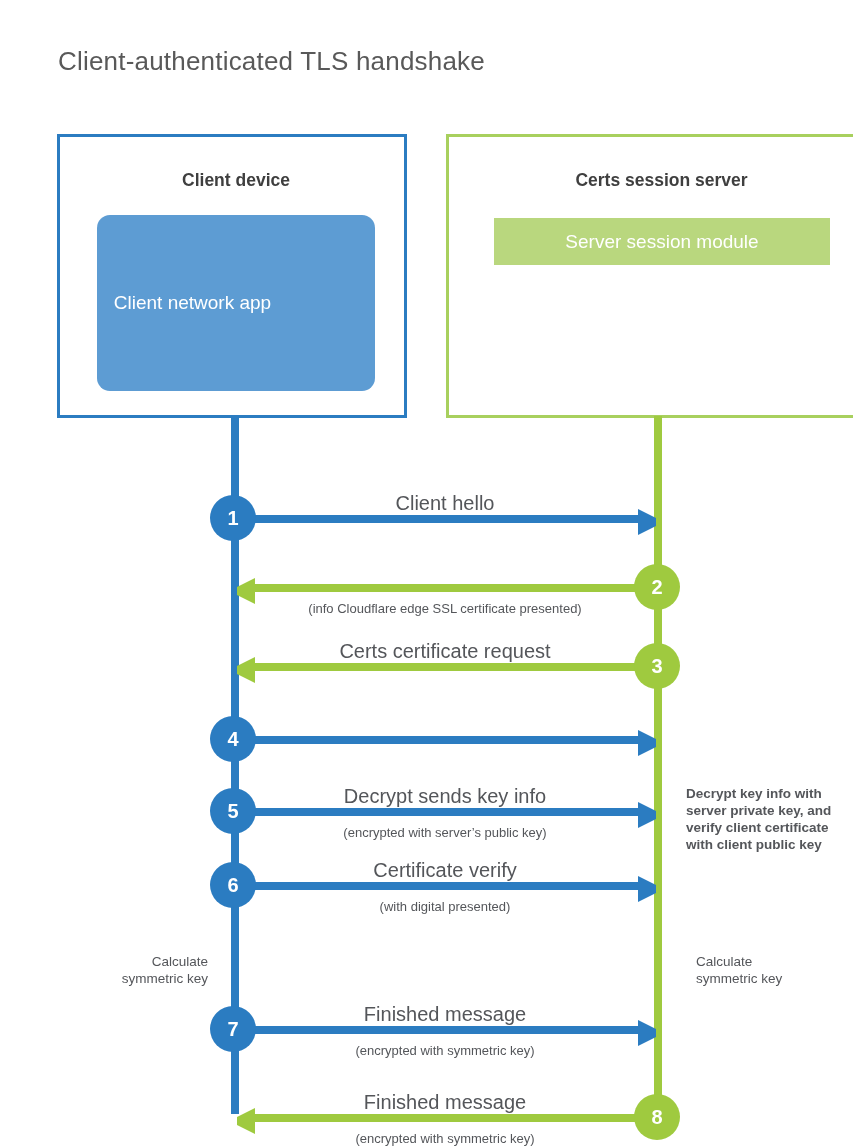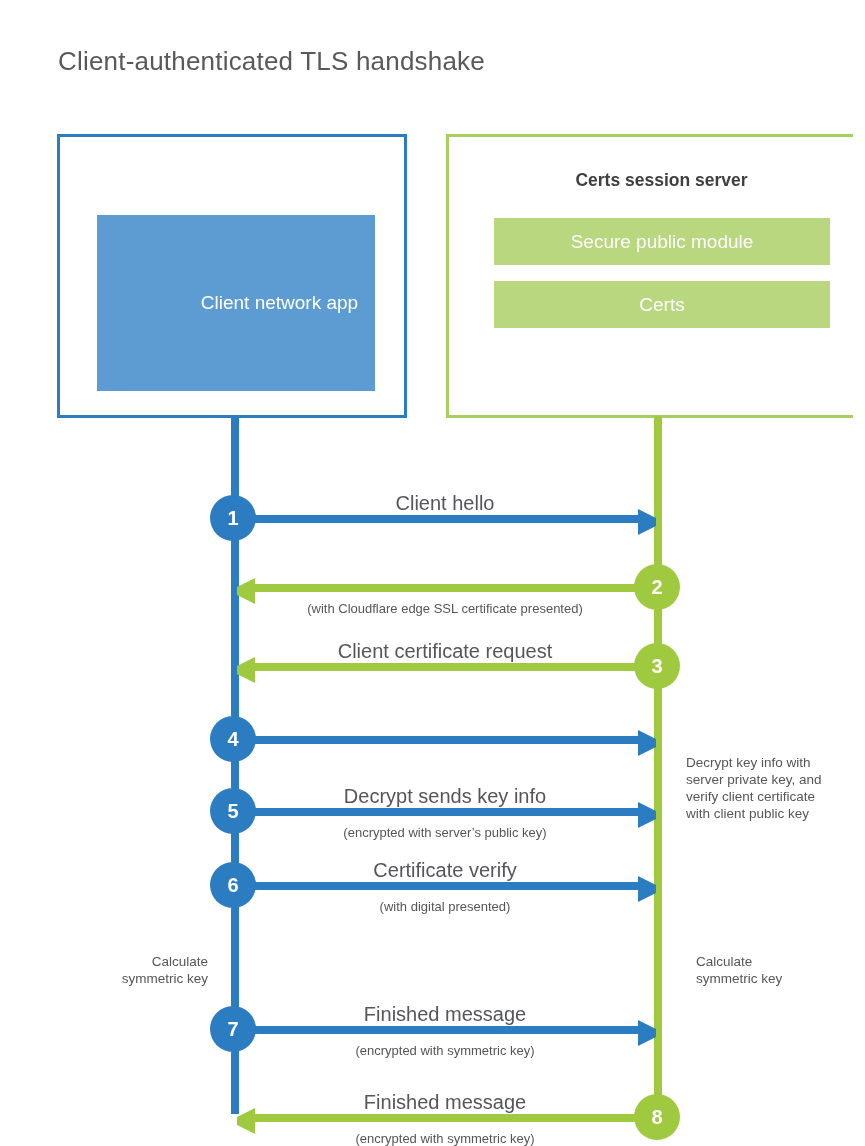--- a/index.html
+++ b/index.html
@@ -17,21 +17,21 @@
   body{font-family:"Liberation Sans","DejaVu Sans",sans-serif;}
   .canvas{position:relative;width:865px;height:1146px;background:#ffffff;overflow:hidden;}
 
   .page-title{position:absolute;left:30px;top:18px;font-size:26px;font-weight:300;color:var(--title);letter-spacing:0.2px;}
 
   .box{position:absolute;top:110px;height:284px;background:#fff;}
   .box.client{left:33px;width:350px;border:3px solid var(--blue);}
   .box.server{left:422px;width:423px;border:3px solid var(--greenBorder);}
   .box-title{position:absolute;left:0;top:25px;width:100%;text-align:center;font-size:17.5px;font-weight:700;color:var(--heading);}
 
-  .app-rect{position:absolute;left:33px;top:74px;width:278px;height:176px;background:var(--blueFill);display:flex;align-items:center;justify-content:flex-end;text-align:center;}
+  .app-rect{position:absolute;left:33px;top:74px;width:278px;height:176px;background:var(--blueFill);display:flex;align-items:center;justify-content:flex-start;text-align:center;border-radius:13px;}
   .app-rect span{display:inline-block;width:175px;font-size:19px;line-height:26px;color:#ffffff;}
 
   .bar{position:absolute;left:41px;width:336px;height:47px;background:var(--greenFill);display:flex;align-items:center;justify-content:center;font-size:19px;color:#ffffff;}
 
   .vline{position:absolute;width:5px;z-index:1;}
   .vline.blue{background:var(--blue);}
   .vline.green{background:var(--green);}
 
   .hline{position:absolute;height:5px;z-index:2;}
   .hline.blue{background:var(--blue);}
@@ -42,60 +42,60 @@
   .ah.left{border-right:18px solid var(--green);}
 
   .circle{position:absolute;width:46px;height:46px;border-radius:50%;display:flex;align-items:center;justify-content:center;color:#ffffff;font-size:20px;font-weight:700;z-index:4;}
   .circle.blue{background:var(--blue);left:186px;}
   .circle.green{background:var(--green);left:610px;}
 
   .lbl{position:absolute;left:221px;width:400px;text-align:center;font-size:20px;line-height:22px;color:var(--text);z-index:2;}
   .sub{position:absolute;left:221px;width:400px;text-align:center;font-size:13px;line-height:17px;color:var(--text);z-index:2;}
 
   .note{position:absolute;font-size:13.5px;line-height:17px;color:var(--text);z-index:2;}
-  .note.decrypt{left:658px;top:726px;width:158px;text-align:left;}
+  .note.decrypt{left:658px;top:757px;width:158px;text-align:left;font-weight:bold;}
   .note.calc-left{left:78px;top:925px;width:110px;text-align:right;}
   .note.calc-right{left:668px;top:925px;width:110px;text-align:left;}
 </style>
 </head>
 <body>
 
 <div class="canvas">
 
   <div class="page-title">Client-authenticated TLS handshake</div>
 
   <div class="box client">
+    <div class="box-title">Client device</div>
     <div class="app-rect">
       <span>Client network app</span>
     </div>
   </div>
 
   <div class="box server">
     <div class="box-title">Certs session server</div>
-    <div class="bar" style="top:77px">Secure public module</div>
-    <div class="bar" style="top:140px">Certs</div>
+    <div class="bar" style="top:77px">Server session module</div>
   </div>
 
   <div class="vline blue" style="left:207px;top:392px;height:698px"></div>
   <div class="vline green" style="left:630px;top:392px;height:701px"></div>
 
   <div class="hline blue" style="left:210px;top:491px;width:407px"></div>
   <div class="ah right" style="left:614px;top:485px"></div>
   <div class="circle blue" style="top:471px">1</div>
   <div class="lbl" style="top:464px">Client hello</div>
 
   <div class="hline green" style="left:224px;top:560px;width:409px"></div>
   <div class="ah left" style="left:205px;top:554px"></div>
   <div class="circle green" style="top:540px">2</div>
-  <div class="sub" style="top:572px">(with Cloudflare edge SSL certificate presented)</div>
+  <div class="sub" style="top:572px">(info Cloudflare edge SSL certificate presented)</div>
 
   <div class="hline green" style="left:224px;top:639px;width:409px"></div>
   <div class="ah left" style="left:205px;top:633px"></div>
   <div class="circle green" style="top:619px">3</div>
-  <div class="lbl" style="top:612px">Client certificate request</div>
+  <div class="lbl" style="top:612px">Certs certificate request</div>
 
   <div class="hline blue" style="left:210px;top:712px;width:407px"></div>
   <div class="ah right" style="left:614px;top:706px"></div>
   <div class="circle blue" style="top:692px">4</div>
 
   <div class="hline blue" style="left:210px;top:784px;width:407px"></div>
   <div class="ah right" style="left:614px;top:778px"></div>
   <div class="circle blue" style="top:764px">5</div>
   <div class="lbl" style="top:757px">Decrypt sends key info</div>
   <div class="sub" style="top:796px">(encrypted with server’s public key)</div>

